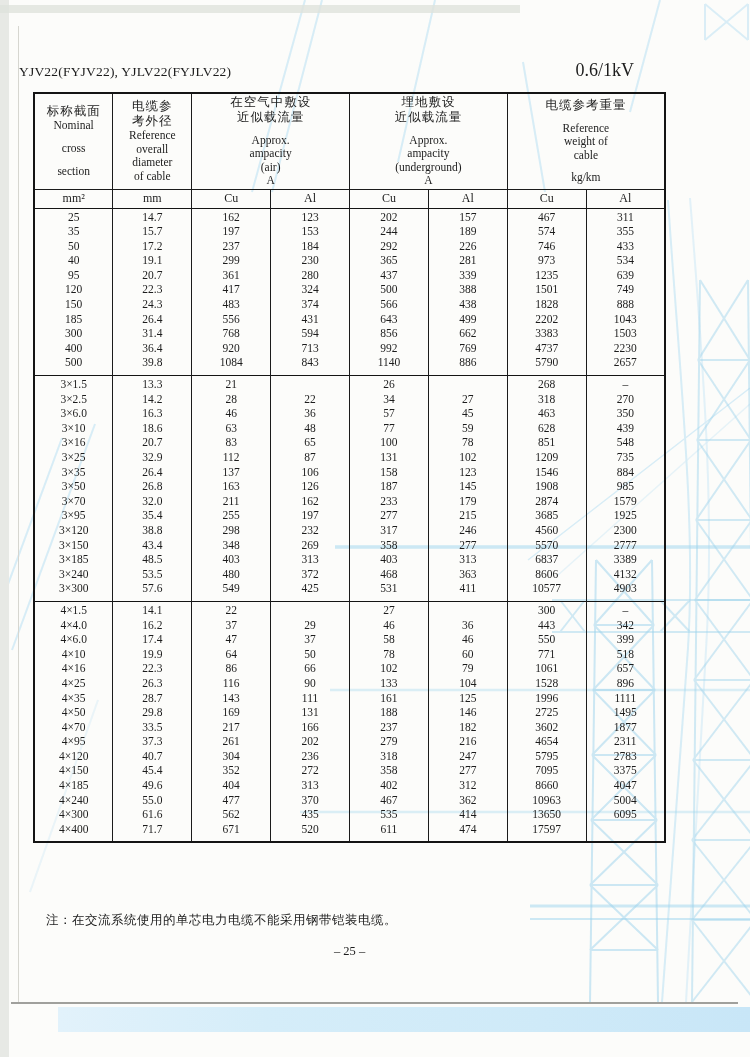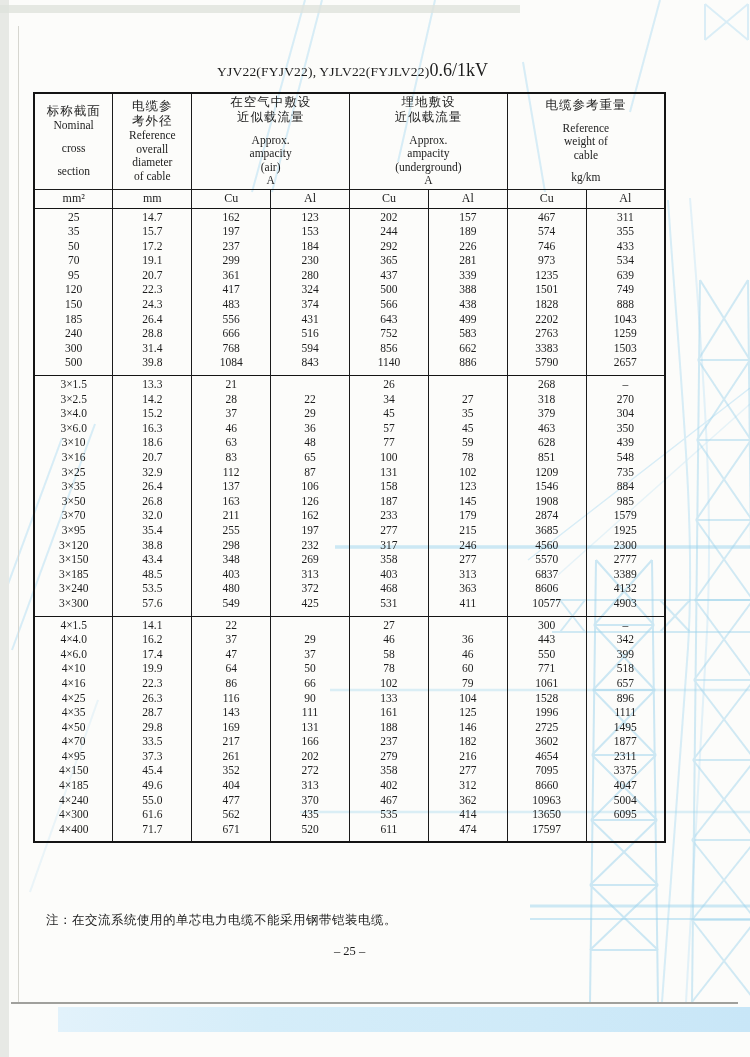--- a/index.html
+++ b/index.html
@@ -10,22 +10,22 @@
   
   .edge-left   { position:absolute; left:0; top:0; width:9px; height:1057px; background:#e7e9e5; }
   .edge-top    { position:absolute; left:0; top:5px; width:520px; height:8px; background:#dfe2dc; opacity:.8; }
   .edge-line-left { position:absolute; left:18px; top:26px; width:1px; height:976px; background:#d6d6d0; }
   .page-shadow { position:absolute; left:11px; top:1002px; width:727px; height:2px; background:#8f8f8b; opacity:.85; }
   .bottom-strip{ position:absolute; left:58px; top:1007px; width:692px; height:25px;
                  background:linear-gradient(90deg,#e2f2fb 0%,#d5edf9 30%,#cfeaf8 70%,#c8e6f7 100%); }
 
   .watermark { position:absolute; left:0; top:0; width:750px; height:1057px; z-index:0; }
 
-  .doc-header { position:absolute; left:45px; top:60px; width:615px; display:flex;
-                justify-content:center; align-items:baseline; z-index:2; }
+  .doc-header { position:absolute; left:19px; top:60px; width:615px; display:flex;
+                justify-content:space-between; align-items:baseline; z-index:2; }
   .doc-title  { font-size:13.5px; letter-spacing:.2px; }
   .doc-voltage{ font-size:18px; }
 
   table.spec { position:absolute; left:33px; top:92px; width:633px; z-index:1;
                border-collapse:collapse; table-layout:fixed; background:transparent; }
   table.spec col { width:12.5%; }
   table.spec th, table.spec td { border-left:1px solid #1b1b1b; font-weight:normal; }
   table.spec th:first-child, table.spec td:first-child { border-left:none; }
   table.spec { border:2px solid #141414; }
   thead tr.tall th { height:96px; vertical-align:middle; border-bottom:1px solid #1b1b1b; }
@@ -265,21 +265,21 @@
           <td>50</td>
           <td>17.2</td>
           <td>237</td>
           <td>184</td>
           <td>292</td>
           <td>226</td>
           <td>746</td>
           <td>433</td>
         </tr>
         <tr>
-          <td>70</td>
+          <td>40</td>
           <td>19.1</td>
           <td>299</td>
           <td>230</td>
           <td>365</td>
           <td>281</td>
           <td>973</td>
           <td>534</td>
         </tr>
         <tr>
           <td>95</td>
@@ -315,40 +315,40 @@
           <td>185</td>
           <td>26.4</td>
           <td>556</td>
           <td>431</td>
           <td>643</td>
           <td>499</td>
           <td>2202</td>
           <td>1043</td>
         </tr>
         <tr>
-          <td>240</td>
-          <td>28.8</td>
-          <td>666</td>
-          <td>516</td>
-          <td>752</td>
-          <td>583</td>
-          <td>2763</td>
-          <td>1259</td>
-        </tr>
-        <tr>
           <td>300</td>
           <td>31.4</td>
           <td>768</td>
           <td>594</td>
           <td>856</td>
           <td>662</td>
           <td>3383</td>
           <td>1503</td>
         </tr>
         <tr>
+          <td>400</td>
+          <td>36.4</td>
+          <td>920</td>
+          <td>713</td>
+          <td>992</td>
+          <td>769</td>
+          <td>4737</td>
+          <td>2230</td>
+        </tr>
+        <tr>
           <td>500</td>
           <td>39.8</td>
           <td>1084</td>
           <td>843</td>
           <td>1140</td>
           <td>886</td>
           <td>5790</td>
           <td>2657</td>
         </tr>
       </tbody>
@@ -367,30 +367,20 @@
           <td>3×2.5</td>
           <td>14.2</td>
           <td>28</td>
           <td>22</td>
           <td>34</td>
           <td>27</td>
           <td>318</td>
           <td>270</td>
         </tr>
         <tr>
-          <td>3×4.0</td>
-          <td>15.2</td>
-          <td>37</td>
-          <td>29</td>
-          <td>45</td>
-          <td>35</td>
-          <td>379</td>
-          <td>304</td>
-        </tr>
-        <tr>
           <td>3×6.0</td>
           <td>16.3</td>
           <td>46</td>
           <td>36</td>
           <td>57</td>
           <td>45</td>
           <td>463</td>
           <td>350</td>
         </tr>
         <tr>
@@ -609,20 +599,30 @@
           <td>4×95</td>
           <td>37.3</td>
           <td>261</td>
           <td>202</td>
           <td>279</td>
           <td>216</td>
           <td>4654</td>
           <td>2311</td>
         </tr>
         <tr>
+          <td>4×120</td>
+          <td>40.7</td>
+          <td>304</td>
+          <td>236</td>
+          <td>318</td>
+          <td>247</td>
+          <td>5795</td>
+          <td>2783</td>
+        </tr>
+        <tr>
           <td>4×150</td>
           <td>45.4</td>
           <td>352</td>
           <td>272</td>
           <td>358</td>
           <td>277</td>
           <td>7095</td>
           <td>3375</td>
         </tr>
         <tr>

